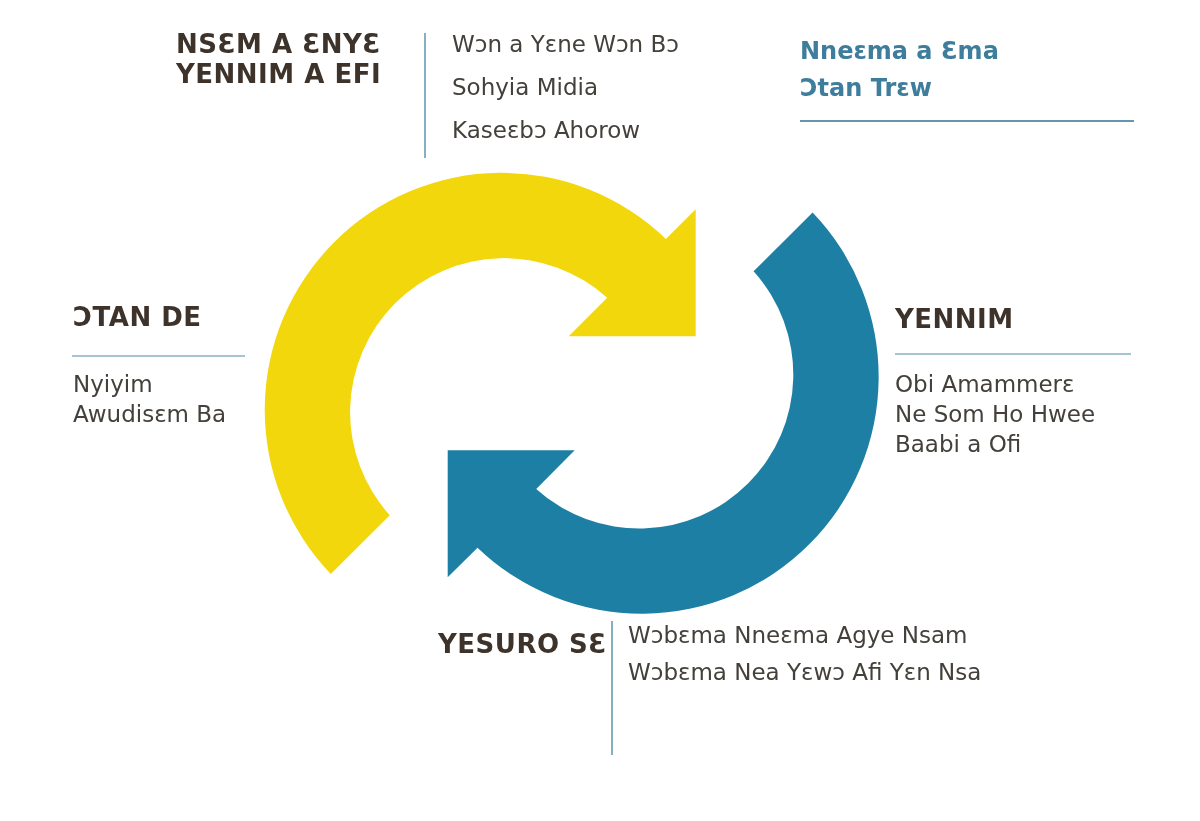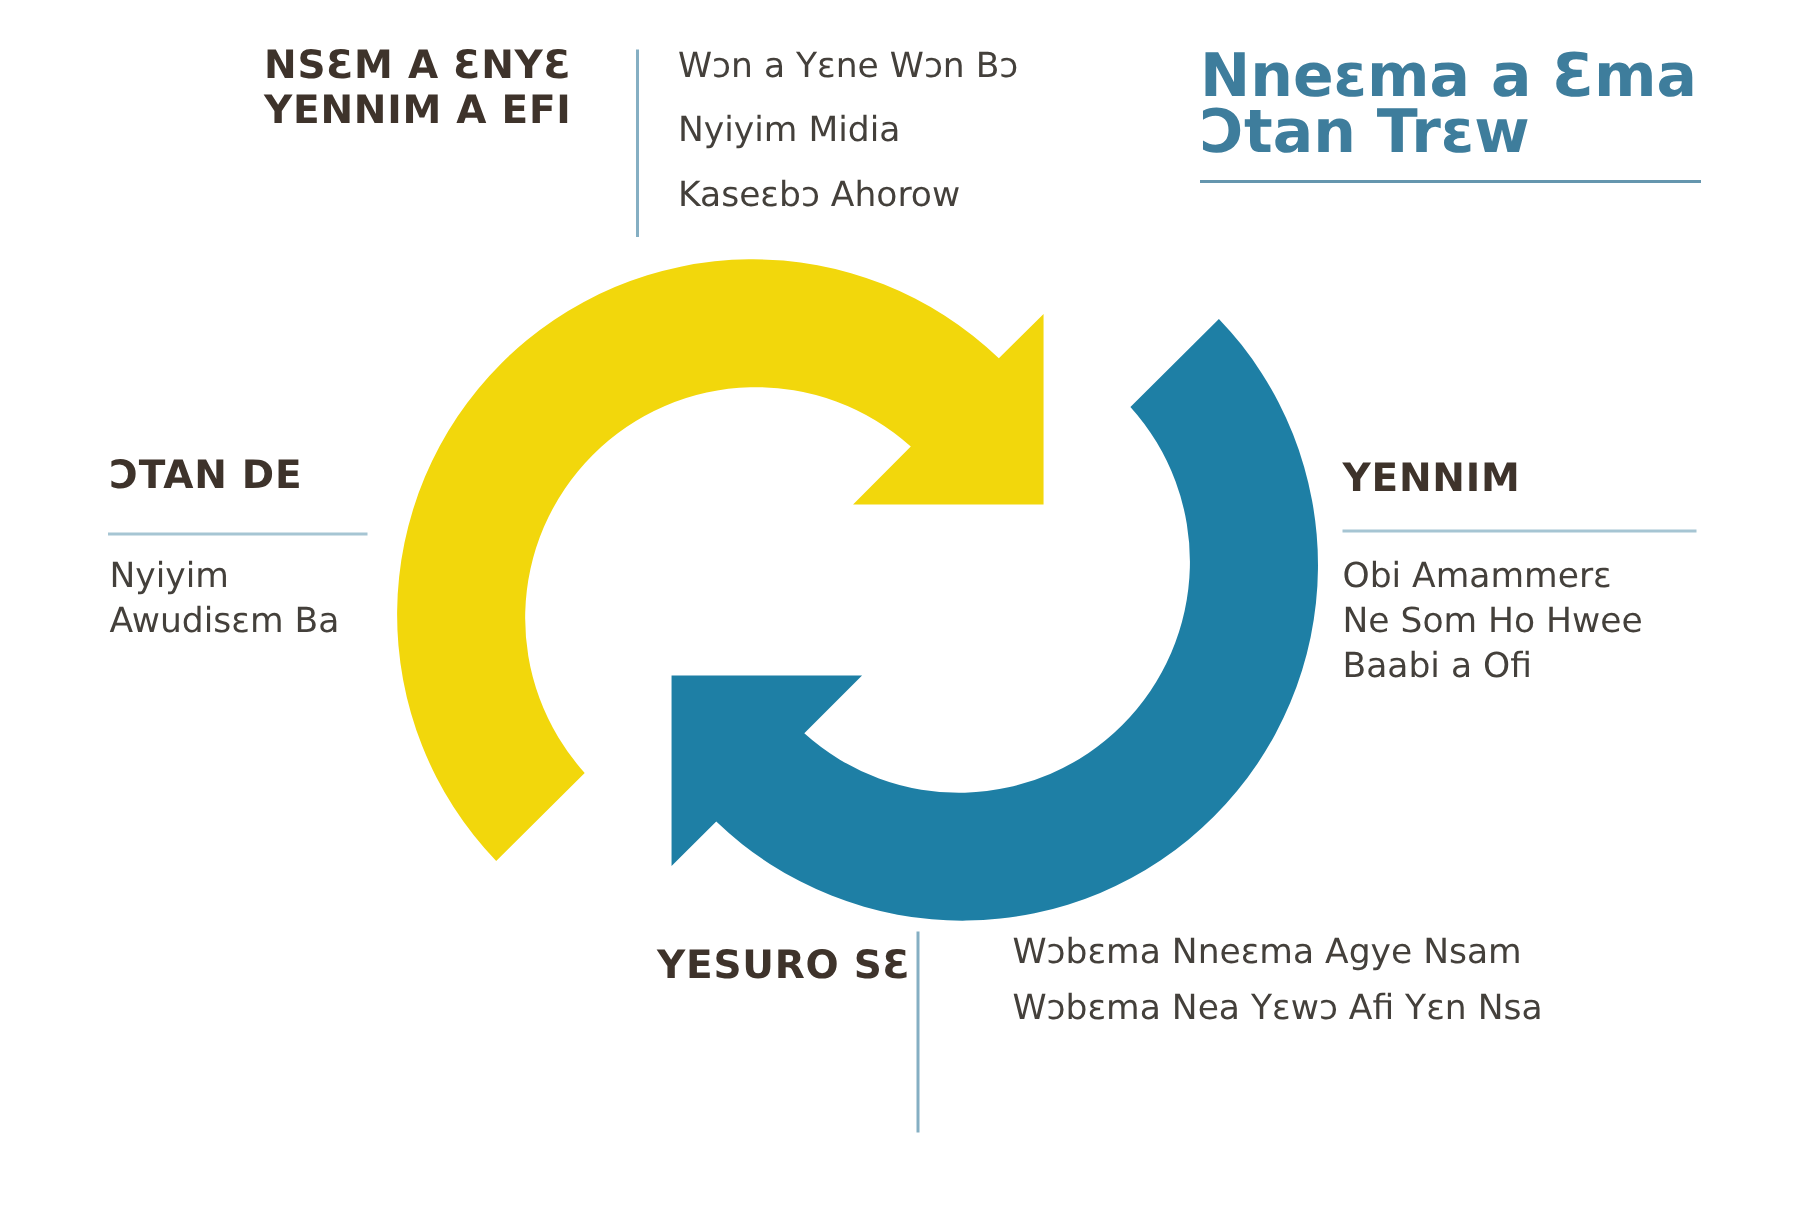--- a/index.html
+++ b/index.html
@@ -25,35 +25,35 @@
     white-space: nowrap;
   }
   .body-list {
     position: absolute;
     font-size: 23px;
     color: var(--body-text, #44403B);
     white-space: nowrap;
   }
   .lh-top    { line-height: 43px; }
   .lh-side   { line-height: 30px; }
-  .lh-bottom { line-height: 37px; margin-left: 47px; }
+  .lh-bottom { line-height: 37px; }
 
   .rule-h {
     position: absolute; height: 2px;
     background: var(--rule-light, #A6C5D3);
   }
   .rule-v {
     position: absolute; width: 2px;
     background: var(--rule-mid, #85AFC3);
   }
   .diagram-title {
     position: absolute;
     left: 800px; top: 33px;
     font-weight: bold;
-    font-size: 40px;
+    font-size: 24px;
     line-height: 37px;
     color: var(--title-teal, #3E7D9C);
     white-space: nowrap;
   }
   .title-underline {
     position: absolute;
     left: 800px; top: 120px;
     width: 334px; height: 2px;
     background: var(--title-underline, #6596AE);
   }
@@ -99,21 +99,21 @@
   </svg>
 
   <div class="caps-heading block-topleft">
     <div>NSƐM A ƐNYƐ</div>
     <div>YENNIM A EFI</div>
   </div>
 
   <div class="rule-v vrule-top"></div>
   <div class="body-list lh-top list-top">
     <div>Wɔn a Yɛne Wɔn Bɔ</div>
-    <div>Nyiyim Midia</div>
+    <div>Sohyia Midia</div>
     <div>Kaseɛbɔ Ahorow</div>
   </div>
 
   <div class="diagram-title">
     <div>Nneɛma a Ɛma</div>
     <div>Ɔtan Trɛw</div>
   </div>
   <div class="title-underline"></div>
 
   <div class="caps-heading head-left">ƆTAN DE</div>

